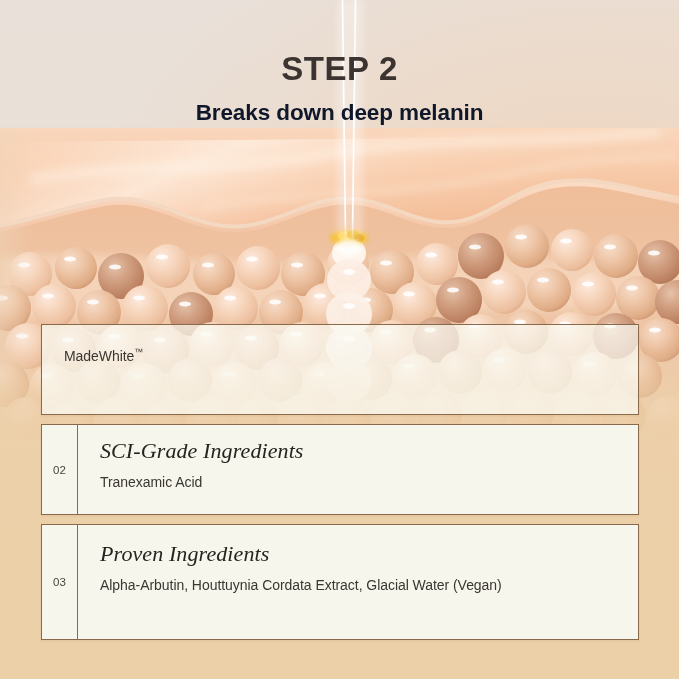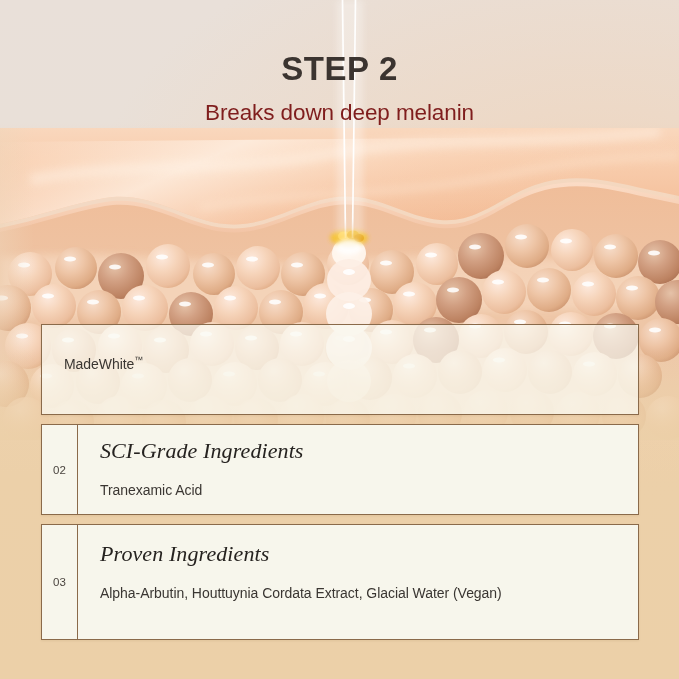--- a/index.html
+++ b/index.html
@@ -67,22 +67,22 @@
   .header {
     position:absolute; left:0; top:52px; width:679px;
     text-align:center; z-index:14;
   }
   .step-title {
     font-size:33px; font-weight:bold; letter-spacing:0.6px;
     color:#3b3430; line-height:1.05;
   }
   .step-sub {
     margin-top:13px;
-    font-size:22.5px; font-weight:normal; letter-spacing:-0.1px;
-    color:#7f1d1d;
+    font-size:22.5px; font-weight:bold; letter-spacing:-0.1px;
+    color:#0f172a;
   }
 
   
   .cards {
     position:absolute; left:41px; top:324px;
     width:598px; z-index:20;
   }
   .card {
     position:relative;
     display:flex; align-items:stretch;
@@ -105,21 +105,21 @@
     padding:13px 0 14px 22px;
   }
   .card-title {
     font-family:"Liberation Serif", serif;
     font-style:italic;
     font-size:22px;
     color:#262320;
     line-height:1.18;
     letter-spacing:0.1px;
   }
-  .card-lines { margin-top:15px; }
+  .card-lines { margin-top:7px; }
   .card-line {
     font-size:14px; color:#3a3632; line-height:1.58;
     letter-spacing:-0.05px;
   }
   .tm { font-size:9px; vertical-align:super; letter-spacing:0; }
 
   .card-h1 { height:91px; }
   .card-h2 { height:91px; }
   .card-h3 { height:116px; }
   .card-h3 .card-body { padding-top:16px; }

